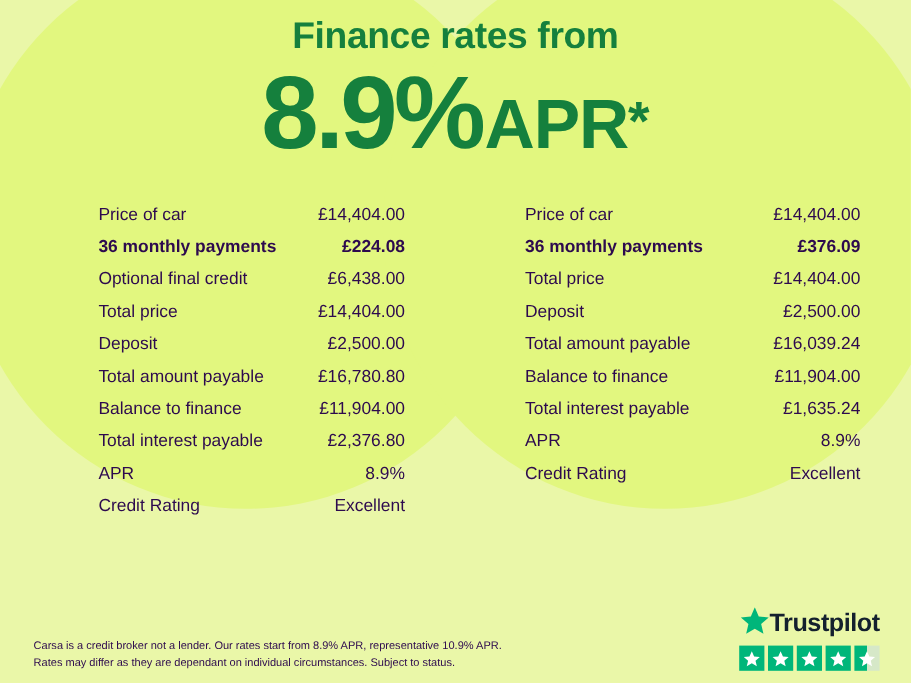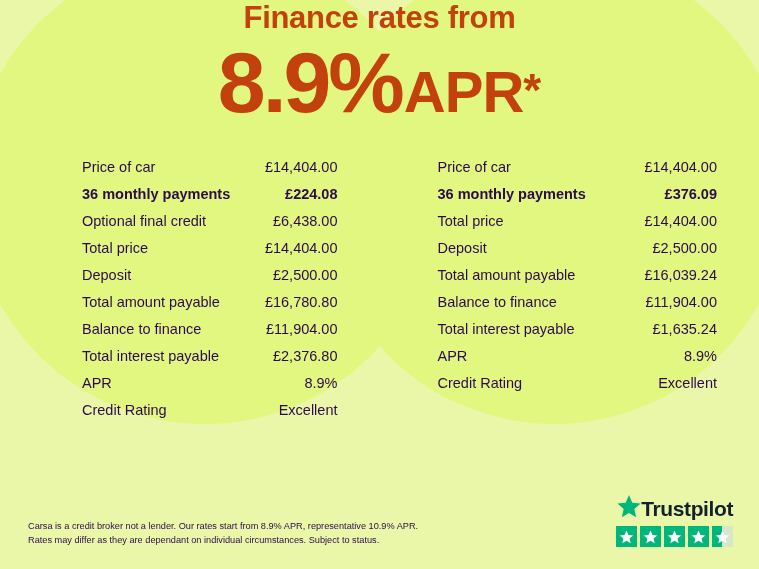--- a/index.html
+++ b/index.html
@@ -39,28 +39,29 @@
     height: 470px;
   }
   .content {
     position: relative;
     z-index: 3;
     width: 100%;
     height: 100%;
   }
   .headline {
     text-align: center;
-    color: #c2410c;
+    color: #15803d;
     font-weight: bold;
     font-size: 31px;
     letter-spacing: -0.3px;
+    margin-top: 12px;
   }
   .bigrate {
     text-align: center;
-    color: #c2410c;
+    color: #15803d;
     font-weight: bold;
     line-height: 0.95;
     margin-top: 6px;
     white-space: nowrap;
   }
   .bigrate .num {
     font-size: 86px;
     letter-spacing: -3px;
   }
   .bigrate .apr {

